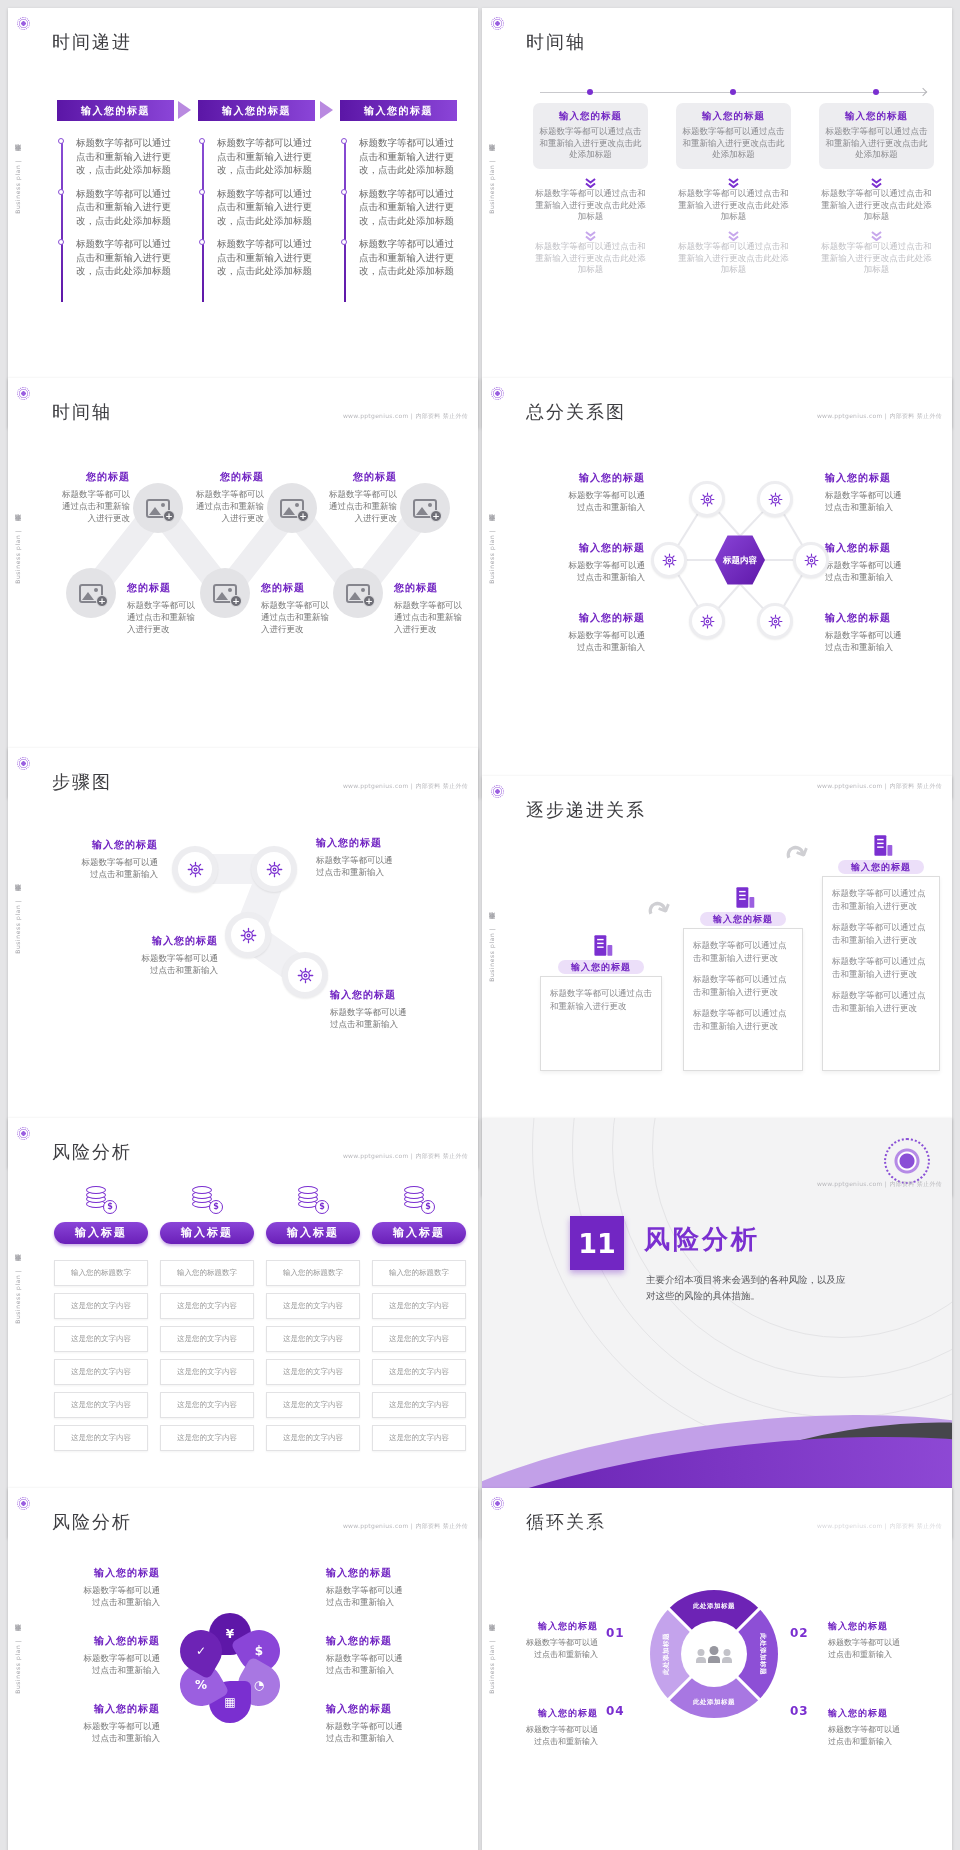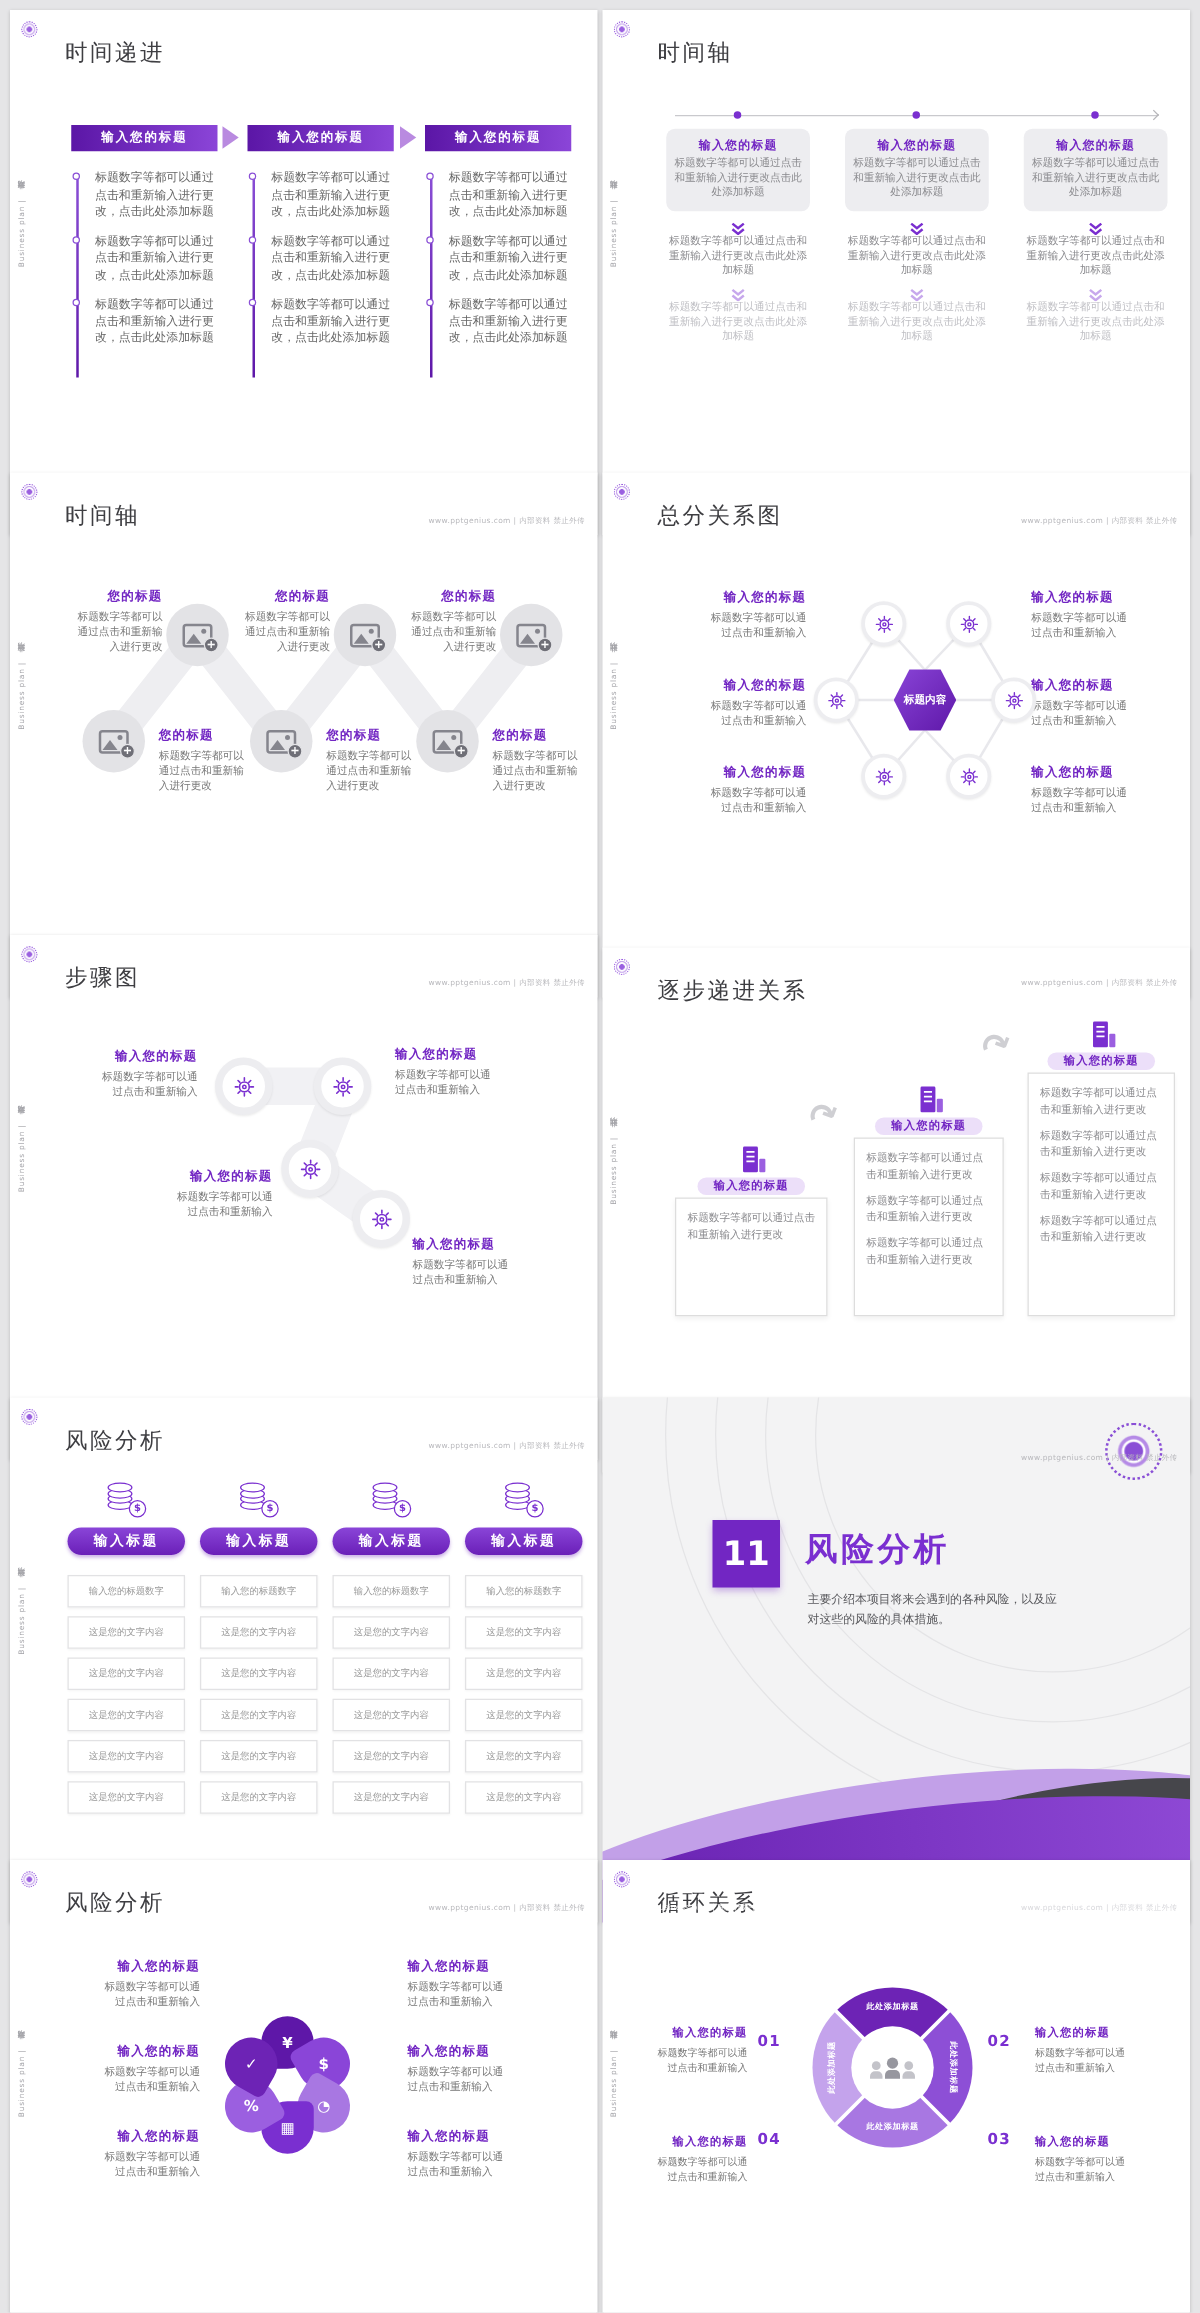--- a/index.html
+++ b/index.html
@@ -419,21 +419,21 @@
           <circle cx="10" cy="10" r="4.6"></circle>
           <circle cx="10" cy="10" r="1.6"></circle>
           <path d="M10 1.5v2.6M10 15.9v2.6M1.5 10h2.6M15.9 10h2.6M4 4l1.8 1.8M14.2 14.2L16 16M16 4l-1.8 1.8M5.8 14.2L4 16"></path>
         </g>
       </svg>
     </div>
   <span class="pnum">126</span>
   <span class="sfoot">www.pptgenius.com | 内部资料 禁止外传</span>
 </div>
 
-<div class="slide" style="left:482px;top:758px">
+<div class="slide" style="left:482px;top:776px">
   <span class="logo"></span>
   <span class="side">Business plan | 商业计划书</span>
   <h2 class="stitle">逐步递进关系</h2>
 
   <span class="bico" style="left:107px;top:156px"><svg viewBox="0 0 24 24" width="26" height="26">
         <rect x="5" y="3" width="11" height="19" rx="1" fill="#7a2fd0"></rect>
         <rect x="17" y="12" width="4.5" height="10" rx="0.8" fill="#9b5fe0"></rect>
         <g stroke="#fff" stroke-width="1.3">
           <line x1="7.5" y1="7" x2="13.5" y2="7"></line>
           <line x1="7.5" y1="10.5" x2="13.5" y2="10.5"></line>

